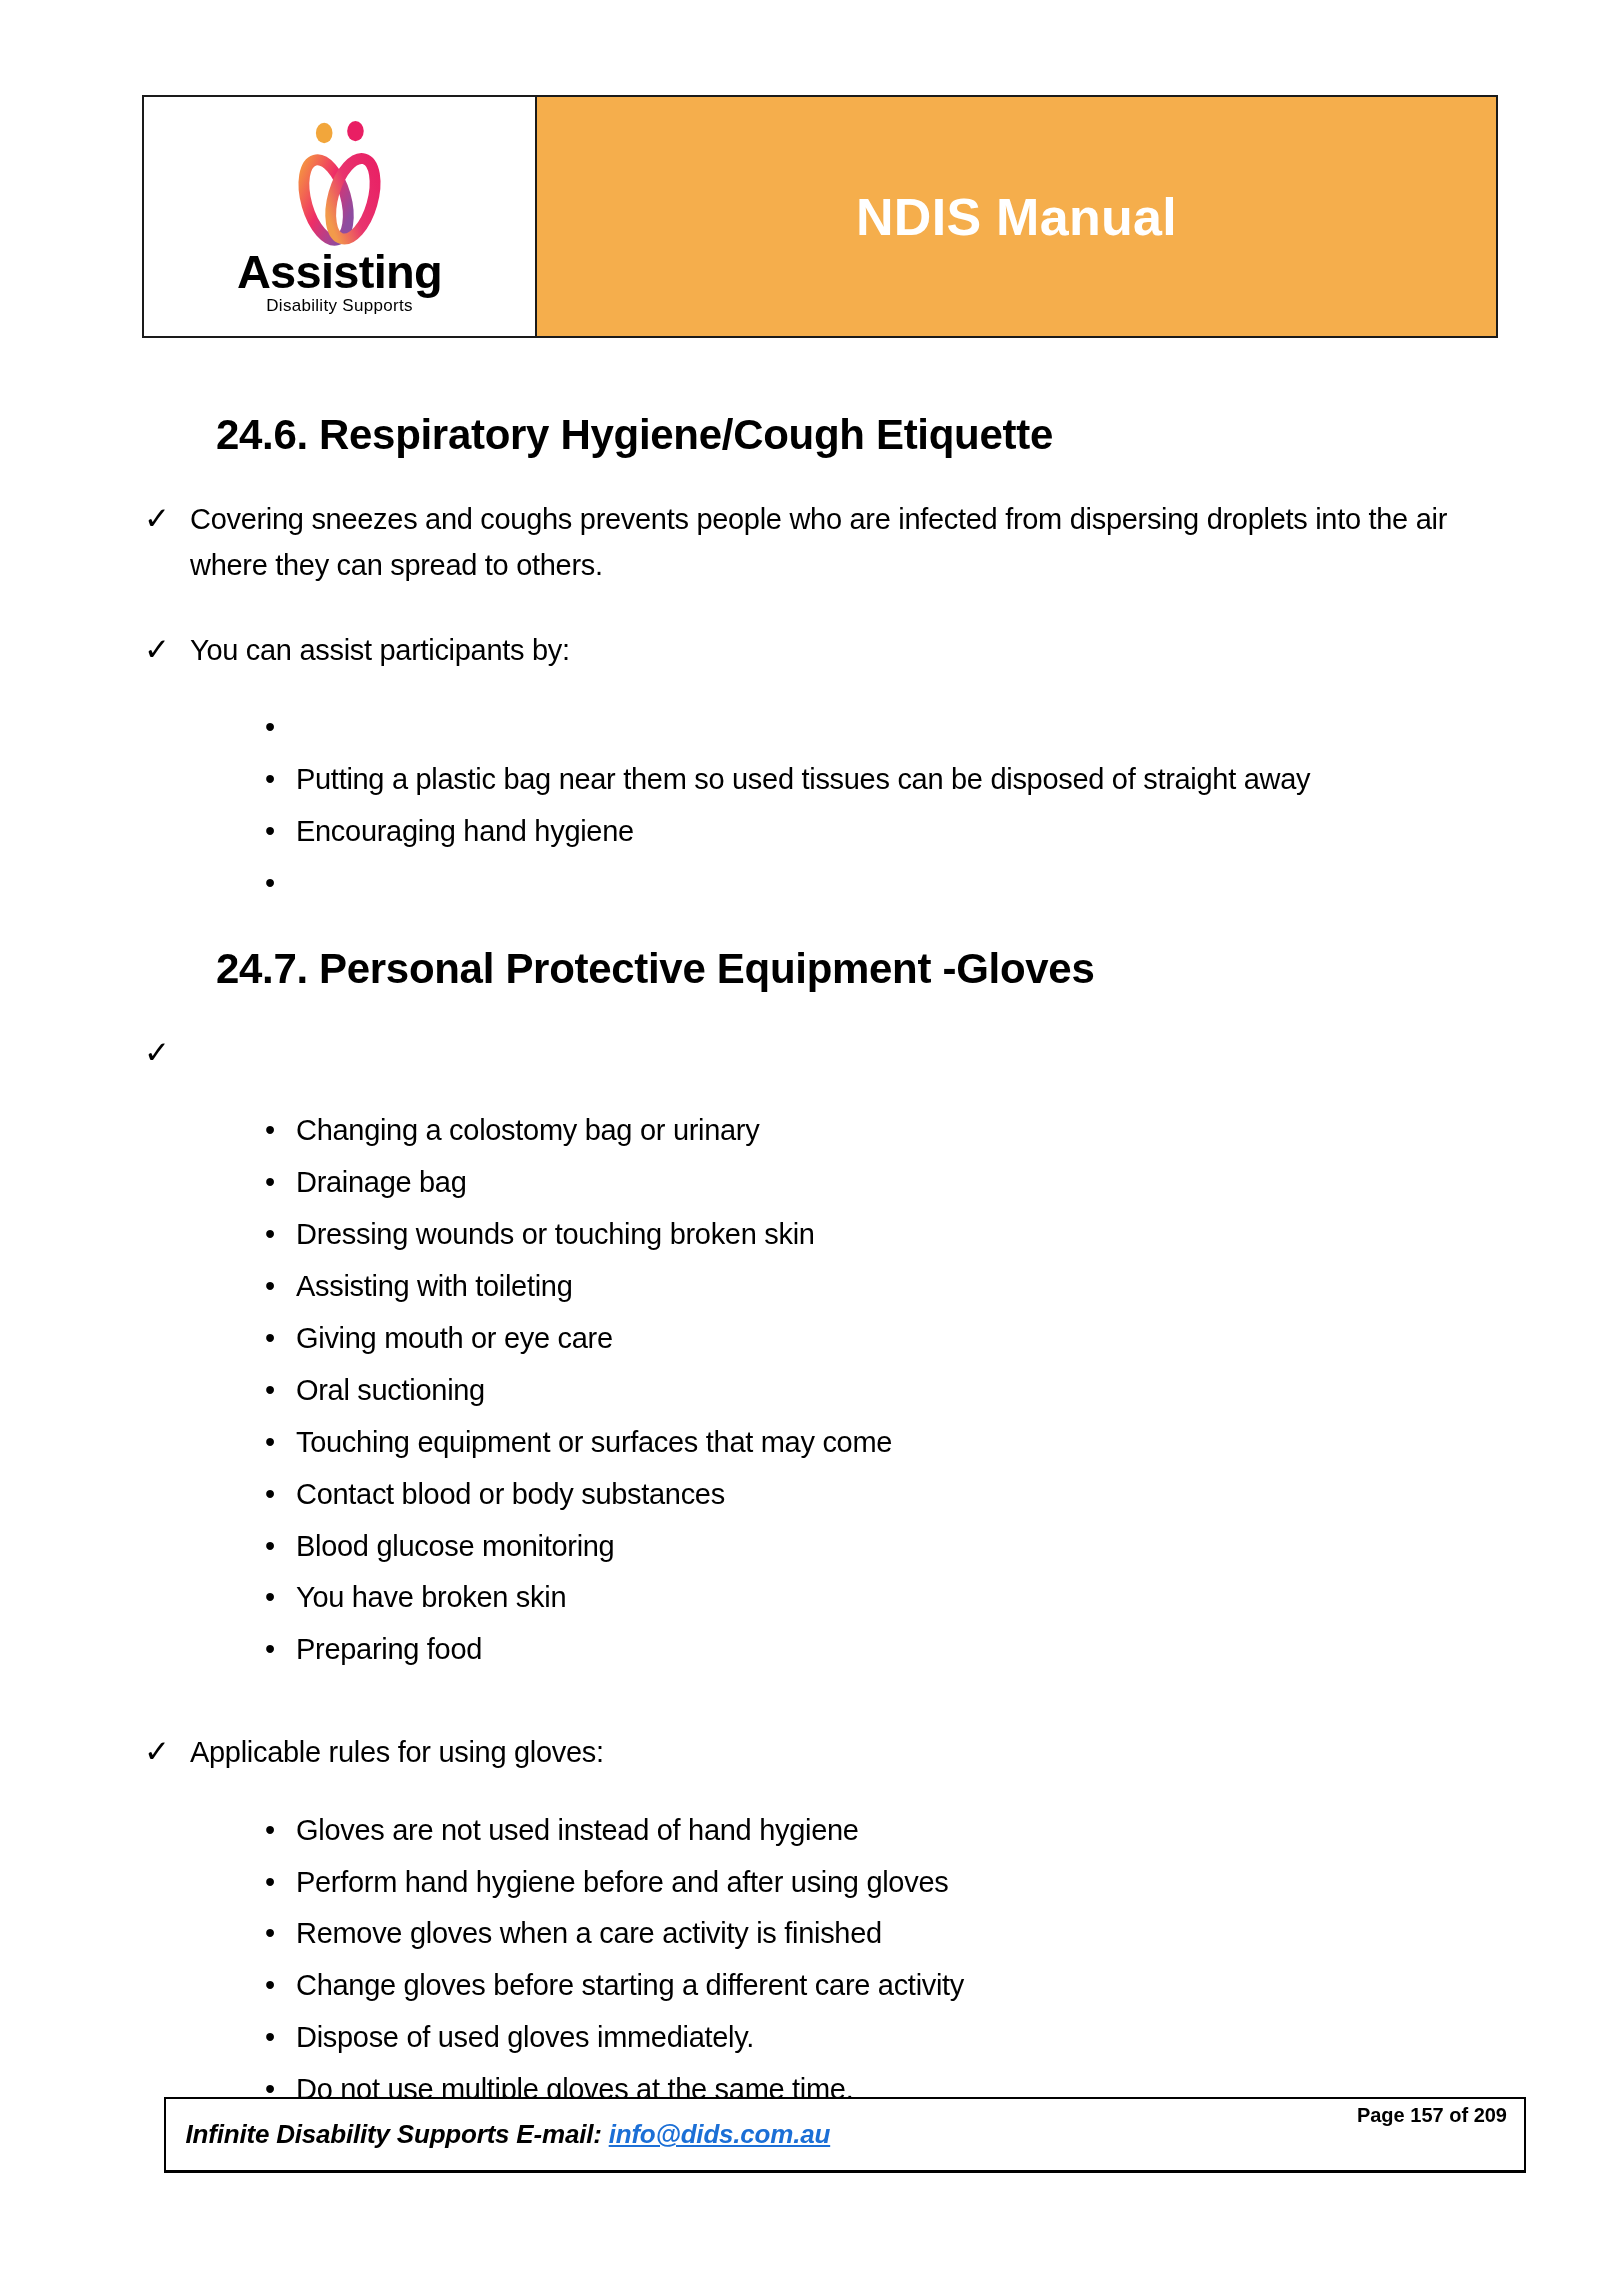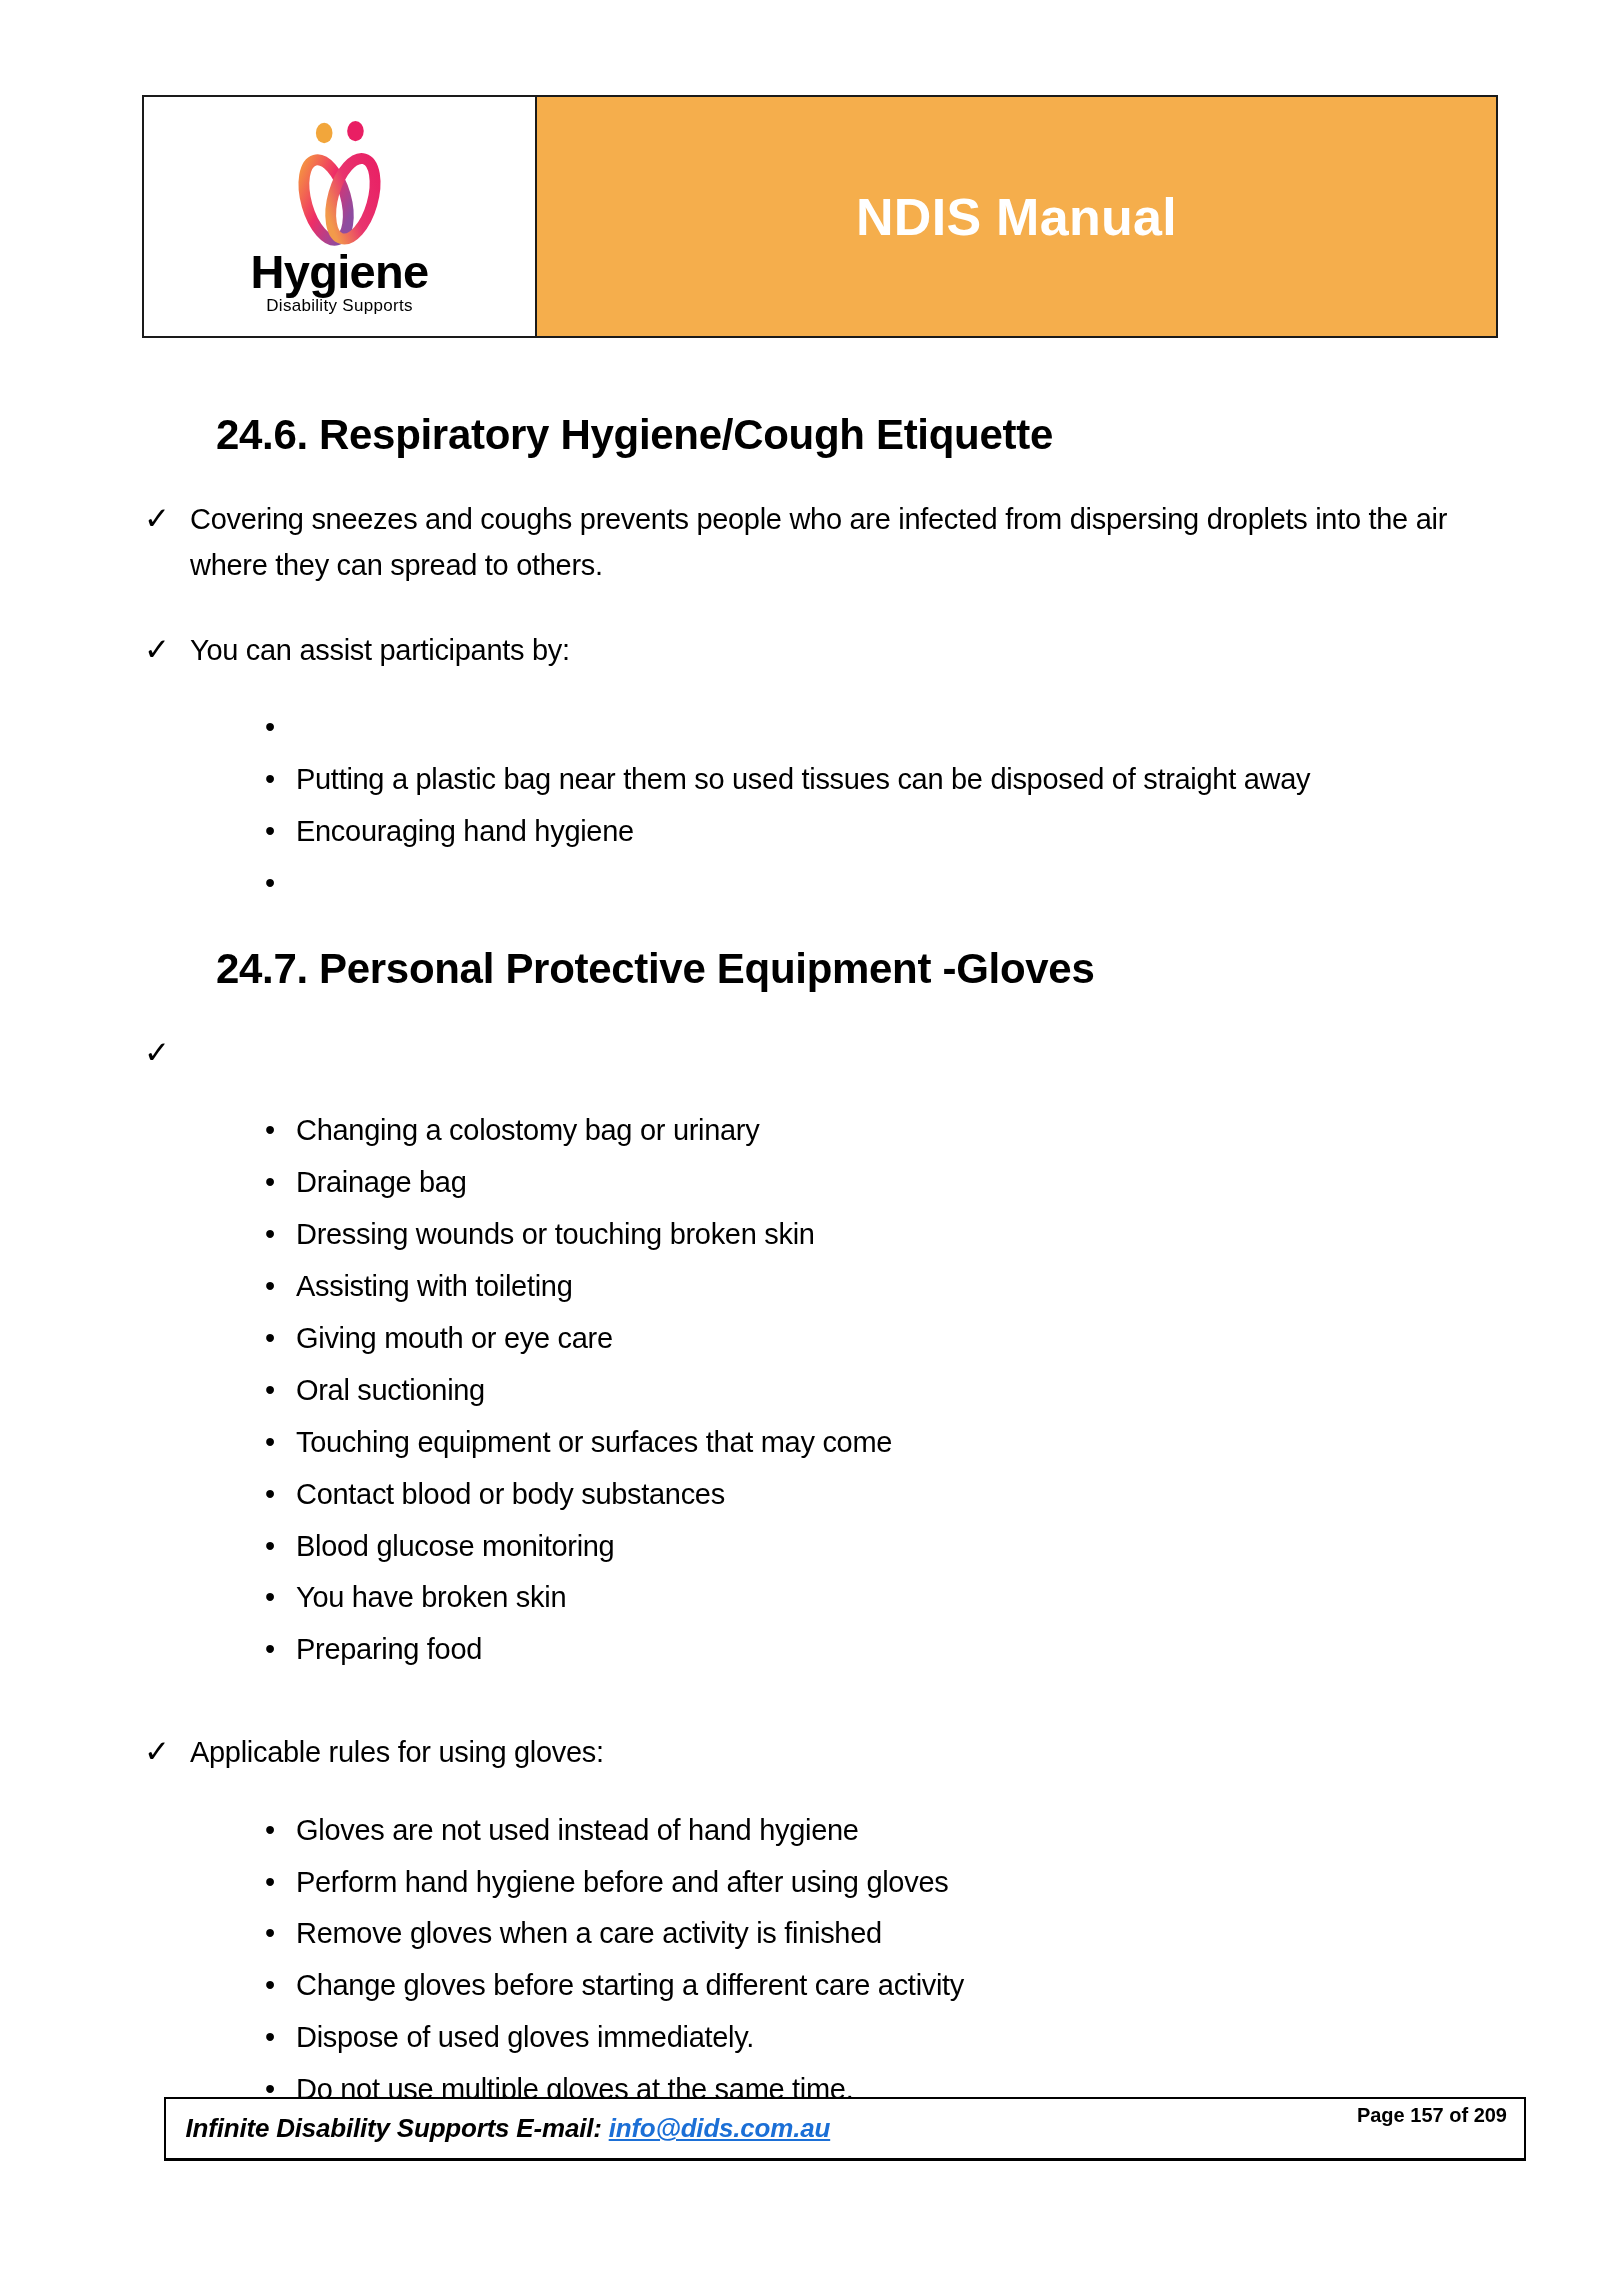--- a/index.html
+++ b/index.html
@@ -41,21 +41,21 @@
   ul.bullets { list-style:none; margin:39px 0 0 0; padding:0 0 0 265px; }
   ul.bullets li { display:flex; font-size:29px; line-height:1.1; margin-top:20px; }
   ul.bullets li:first-child { margin-top:0; }
   .bullet-dot { width:31px; flex:none; }
 
   .mt-heading2 { margin-top:45px; }
   .mt-rules    { margin-top:63px; }
 
   
   .footer-box {
-    position:absolute; top:2097px; left:164px; width:1362px; height:64px;
+    position:absolute; top:2097px; left:164px; width:1362px; height:76px;
     border:2px solid #000; border-bottom-width:3.9px; box-sizing:border-box;
     background:#fff; display:flex; justify-content:space-between;
     padding:0 17px 0 19.6px;
   }
   .footer-left {
     align-self:center; font-size:26px; font-weight:700; font-style:italic;
     letter-spacing:-0.2px;
   }
   .email-link { color:#1B6FD6; text-decoration:underline; font-style:italic; font-weight:700; }
   .page-number { align-self:flex-start; margin-top:5.2px; font-size:20px; font-weight:700; }
@@ -80,21 +80,21 @@
             <stop offset="1" stop-color="#F29A4B"></stop>
           </linearGradient>
         </defs>
         <ellipse cx="76" cy="22" rx="13" ry="16" fill="#F2A63B"></ellipse>
         <ellipse cx="125" cy="19" rx="13" ry="16" fill="#E91E63"></ellipse>
         <g fill="none" stroke-width="17">
           <ellipse cx="79" cy="127" rx="31" ry="65" stroke="url(#gl)" transform="rotate(-16 79 127)"></ellipse>
           <ellipse cx="121" cy="125" rx="31" ry="65" stroke="url(#gr)" transform="rotate(16 121 125)"></ellipse>
         </g>
       </svg>
-      <div class="logo-wordmark">Hygiene</div>
+      <div class="logo-wordmark">Assisting</div>
       <div class="logo-tagline">Disability Supports</div>
     </div>
     <div class="banner-cell">
       <div class="manual-title">NDIS Manual</div>
     </div>
   </div>
 
   <div class="content">
 
     <div>

